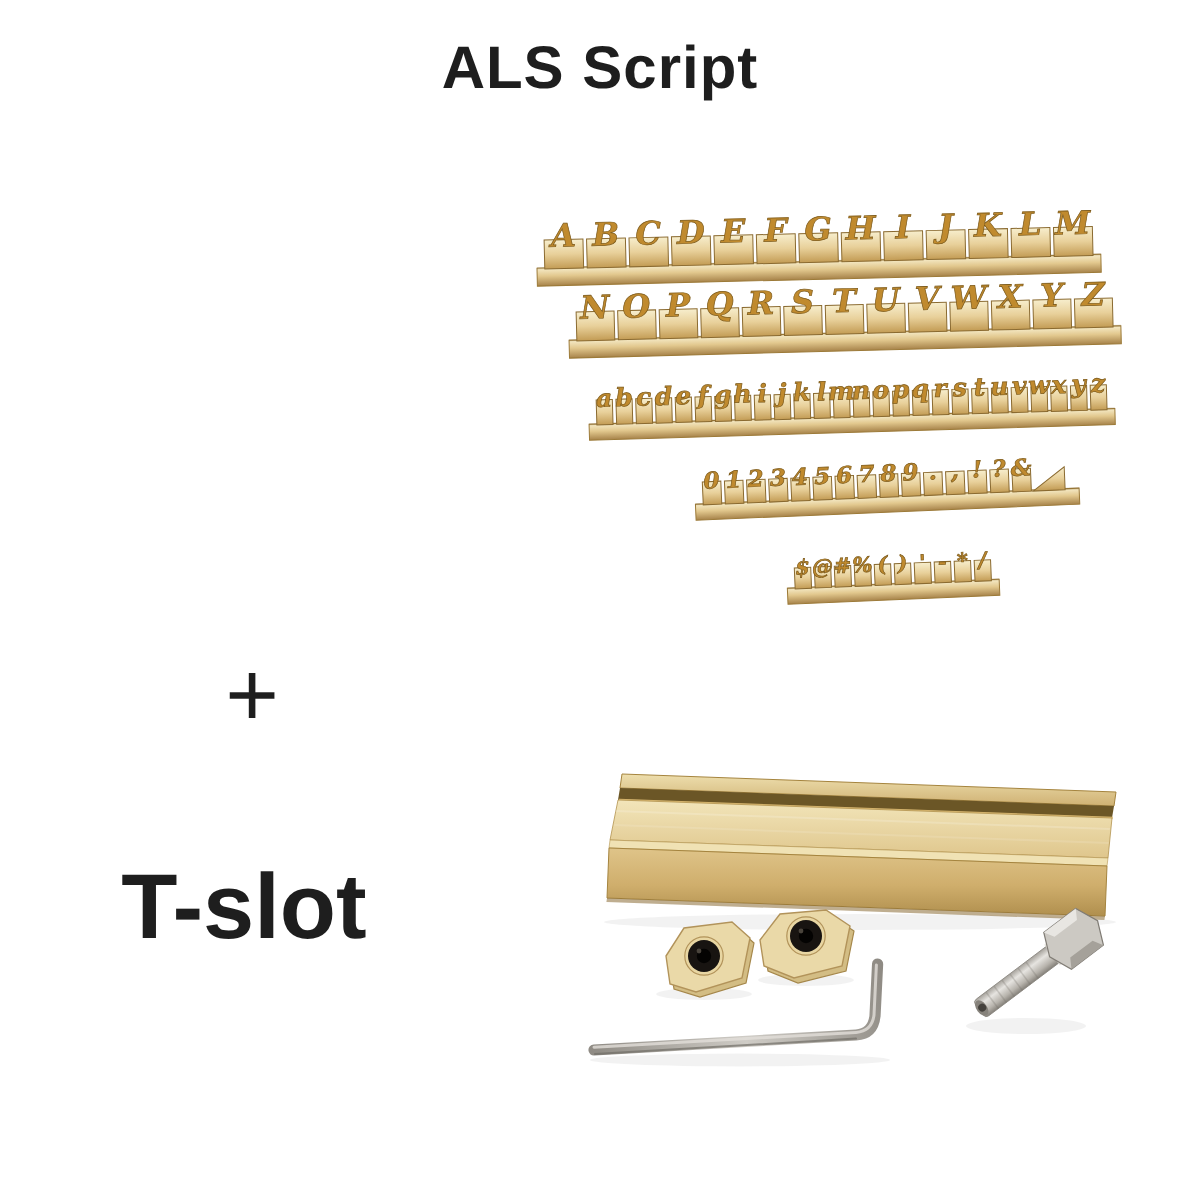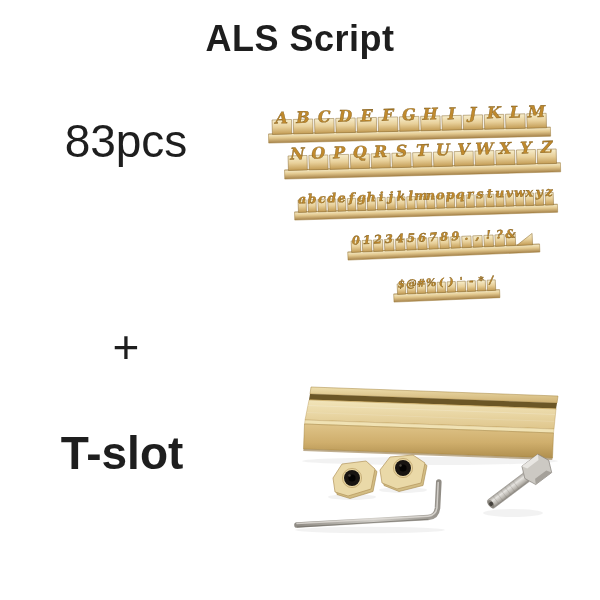--- a/index.html
+++ b/index.html
@@ -1,37 +1,36 @@
 <!DOCTYPE html>
 <html style="--text: #1e1e1e; --background: #ffffff; --brass-light: #f6ecca; --brass-mid: #e2c88e; --brass-dark: #a7834a; --brass-letter: #c08a2e; --steel-light: #e6e4e0; --steel-dark: #76726b;"><head>
 <meta charset="utf-8">
 <style>
   *{margin:0;padding:0;box-sizing:border-box}
   html,body{width:600px;height:600px;background:var(--background,#fff);
     font-family:"Liberation Sans",sans-serif;color:var(--text,#1e1e1e);overflow:hidden}
   .canvas{position:relative;width:600px;height:600px;background:var(--background,#fff)}
   .title{position:absolute;left:0;right:0;top:18px;text-align:center;
-    font-size:36px;font-weight:600;letter-spacing:.5px}
+    font-size:30px;font-weight:600;letter-spacing:.5px}
   .fullset{position:absolute;left:0;top:118px;width:252px;text-align:center;
     font-size:46px;line-height:1.04;font-weight:400}
   .plus{position:absolute;left:0;top:320px;width:252px;text-align:center;
     font-size:46px;font-weight:400}
   .tslot{position:absolute;left:0;top:426px;width:244px;text-align:center;
     font-size:46px;font-weight:700}
   svg.scene{position:absolute;left:0;top:0}
 </style>
 </head>
 <body>
 
 <div class="canvas">
 
   <div class="title">ALS Script</div>
 
   <div class="fullset">
-    <div>83pcs</div>
   </div>
 
   <div class="plus">+</div>
 
   <div class="tslot">T-slot</div>
 
   <svg class="scene" width="600" height="600" viewBox="0 0 600 600">
     <defs>
       <linearGradient id="gFlange" x1="0" y1="0" x2="0" y2="1">
         <stop offset="0" stop-color="#f6ecca"></stop>

